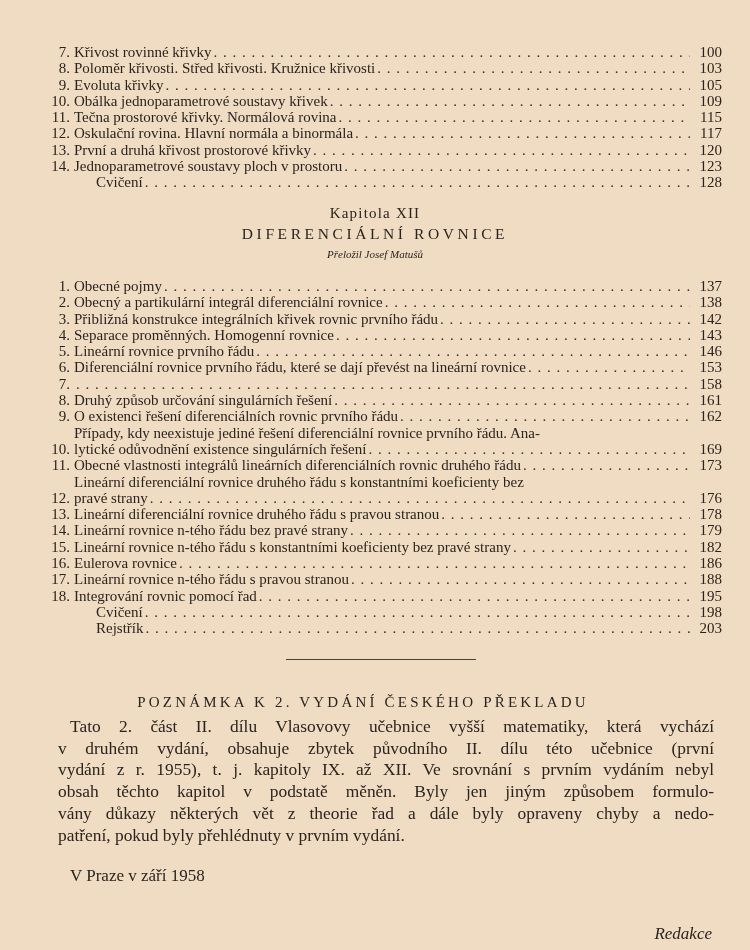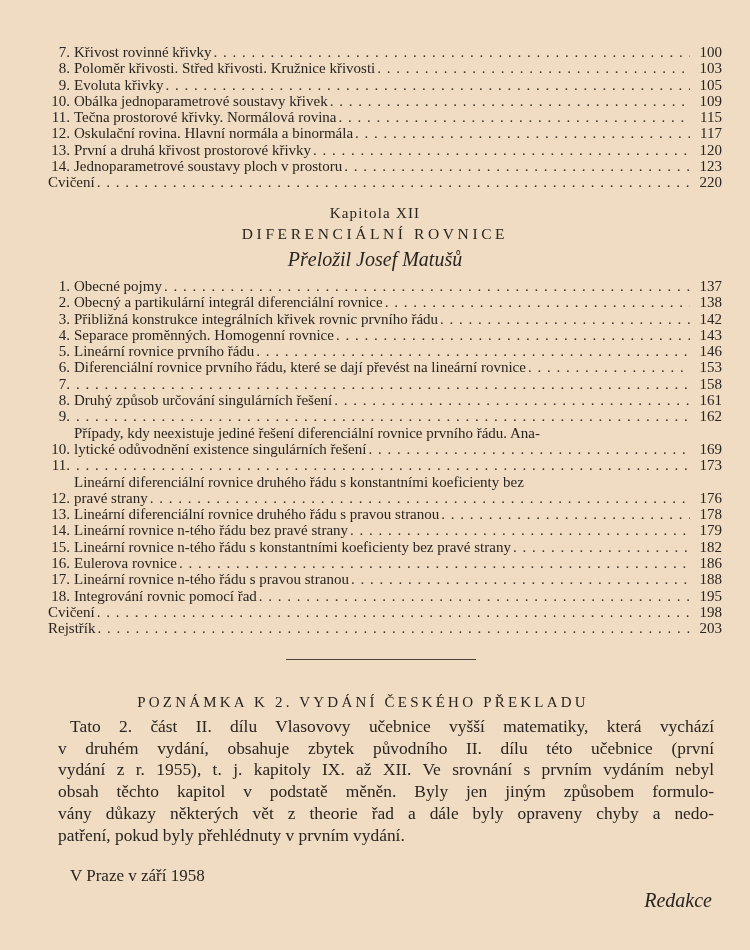--- a/index.html
+++ b/index.html
@@ -12,55 +12,55 @@
   }
   .page { position: absolute; left: 0; top: 0; width: 750px; height: 950px; }
   .toc { position: absolute; left: 48px; width: 674px; }
   .toc-entry {
     display: flex; align-items: flex-end;
     font-size: 15px; line-height: 16.3px;
   }
   .toc-num { width: 22px; text-align: right; flex: none; }
   .toc-num.blank { width: 0; }
   .toc-body { flex: 1; display: flex; align-items: flex-end; min-width: 0; padding-left: 4px; font-family: Liberation Serif, serif; }
-  .toc-body.nonum { padding-left: 0; }
+  .toc-body.nonum { padding-left: 0; margin-left: 48px; }
   .toc-title { white-space: nowrap; }
   .toc-title.wrap { white-space: normal; }
   .dots {
     flex: 1; overflow: hidden; white-space: nowrap;
     letter-spacing: 7px; margin: 0 2px; color: #3a302a;
   }
   .dots::after { content: ". . . . . . . . . . . . . . . . . . . . . . . . . . . . . . . . . . . . . . . . . . . . . . . . . . . . . . . . . . . . . . . . . . . . . . . . . . . . . . . . . . . . . . . . . . . . . . . . . . . . . . . . . . . . . . . . . . . . . . . . . . . . . . . . . . . . . . . . . . . . . . . . . . . . . . . . . . ."; letter-spacing: 0; word-spacing: 2px; }
   .toc-page { width: 30px; text-align: right; flex: none; }
   .multi .toc-body { display: block; }
   .multi .line2 { display: flex; align-items: flex-end; }
 
   .chapter-head { position: absolute; left: 0; width: 750px; text-align: center; }
   .chapter-num { top: 205px; font-size: 15px; letter-spacing: 1.2px; }
   .chapter-title { top: 225px; font-size: 15.5px; letter-spacing: 3.6px; }
-  .translator { top: 248px; font-size: 20px; font-style: italic; }
+  .translator { top: 248px; font-size: 11px; font-style: italic; }
 
   .rule {
     position: absolute; left: 286px; top: 659px; width: 190px; height: 1px;
     background: #4a4038;
   }
   .note-title {
     position: absolute; left: 0; width: 726px; top: 694px; text-align: center;
     font-size: 15px; letter-spacing: 3.2px;
   }
   .note-body {
     position: absolute; left: 58px; top: 716px; width: 656px;
     font-size: 17.4px; line-height: 21.7px; text-align: justify;
     text-indent: 0;
   }
   .note-line { display: block; text-align: justify; text-align-last: justify; white-space: nowrap; }
   .note-line.first { padding-left: 12px; }
   .note-line.last { text-align-last: left; }
   .signoff-place { position: absolute; left: 58px; top: 866px; font-size: 17px; padding-left: 12px; }
-  .signoff-name { position: absolute; right: 38px; top: 889px; font-size: 20px; font-style: italic; }
+  .signoff-name { position: absolute; right: 38px; top: 924px; font-size: 17px; font-style: italic; }
 </style>
 </head>
 <body>
 
 <div class="page">
 
   <div class="toc" id="toc-prev" style="top:44px;">
       <div class="toc-entry">
         <span class="toc-num">7.</span>
         <div class="toc-body">
@@ -123,21 +123,21 @@
           <span class="toc-title">Jednoparametrové soustavy ploch v prostoru</span>
           <span class="dots"></span>
           <span class="toc-page">123</span>
         </div>
       </div>
       <div class="toc-entry">
         <span class="toc-num blank"></span>
         <div class="toc-body nonum">
           <span class="toc-title">Cvičení</span>
           <span class="dots"></span>
-          <span class="toc-page">220</span>
+          <span class="toc-page">128</span>
         </div>
       </div>
     </div>
 
   <div class="chapter-head chapter-num">Kapitola XII</div>
   <div class="chapter-head chapter-title">DIFERENCIÁLNÍ ROVNICE</div>
   <div class="chapter-head translator">Přeložil Josef Matušů</div>
 
   <div class="toc" id="toc-chapter" style="top:278px;">
       <div class="toc-entry">
@@ -199,38 +199,40 @@
         <span class="toc-num">8.</span>
         <div class="toc-body">
           <span class="toc-title">Druhý způsob určování singulárních řešení</span>
           <span class="dots"></span>
           <span class="toc-page">161</span>
         </div>
       </div>
       <div class="toc-entry">
         <span class="toc-num">9.</span>
         <div class="toc-body">
+          <span class="toc-title">O existenci řešení diferenciálních rovnic prvního řádu</span>
           <span class="dots"></span>
           <span class="toc-page">162</span>
         </div>
       </div>
       <div class="toc-entry multi">
         <span class="toc-num">10.</span>
         <div class="toc-body">
           <div class="toc-title wrap">Případy, kdy neexistuje jediné řešení diferenciální rovnice prvního řádu. Ana-</div>
           <div class="line2">
             <span class="toc-title">lytické odůvodnění existence singulárních řešení</span>
             <span class="dots"></span>
             <span class="toc-page">169</span>
           </div>
         </div>
       </div>
       <div class="toc-entry">
         <span class="toc-num">11.</span>
         <div class="toc-body">
+          <span class="toc-title">Obecné vlastnosti integrálů lineárních diferenciálních rovnic druhého řádu</span>
           <span class="dots"></span>
           <span class="toc-page">173</span>
         </div>
       </div>
       <div class="toc-entry multi">
         <span class="toc-num">12.</span>
         <div class="toc-body">
           <div class="toc-title wrap">Lineární diferenciální rovnice druhého řádu s konstantními koeficienty bez</div>
           <div class="line2">
             <span class="toc-title">pravé strany</span>

